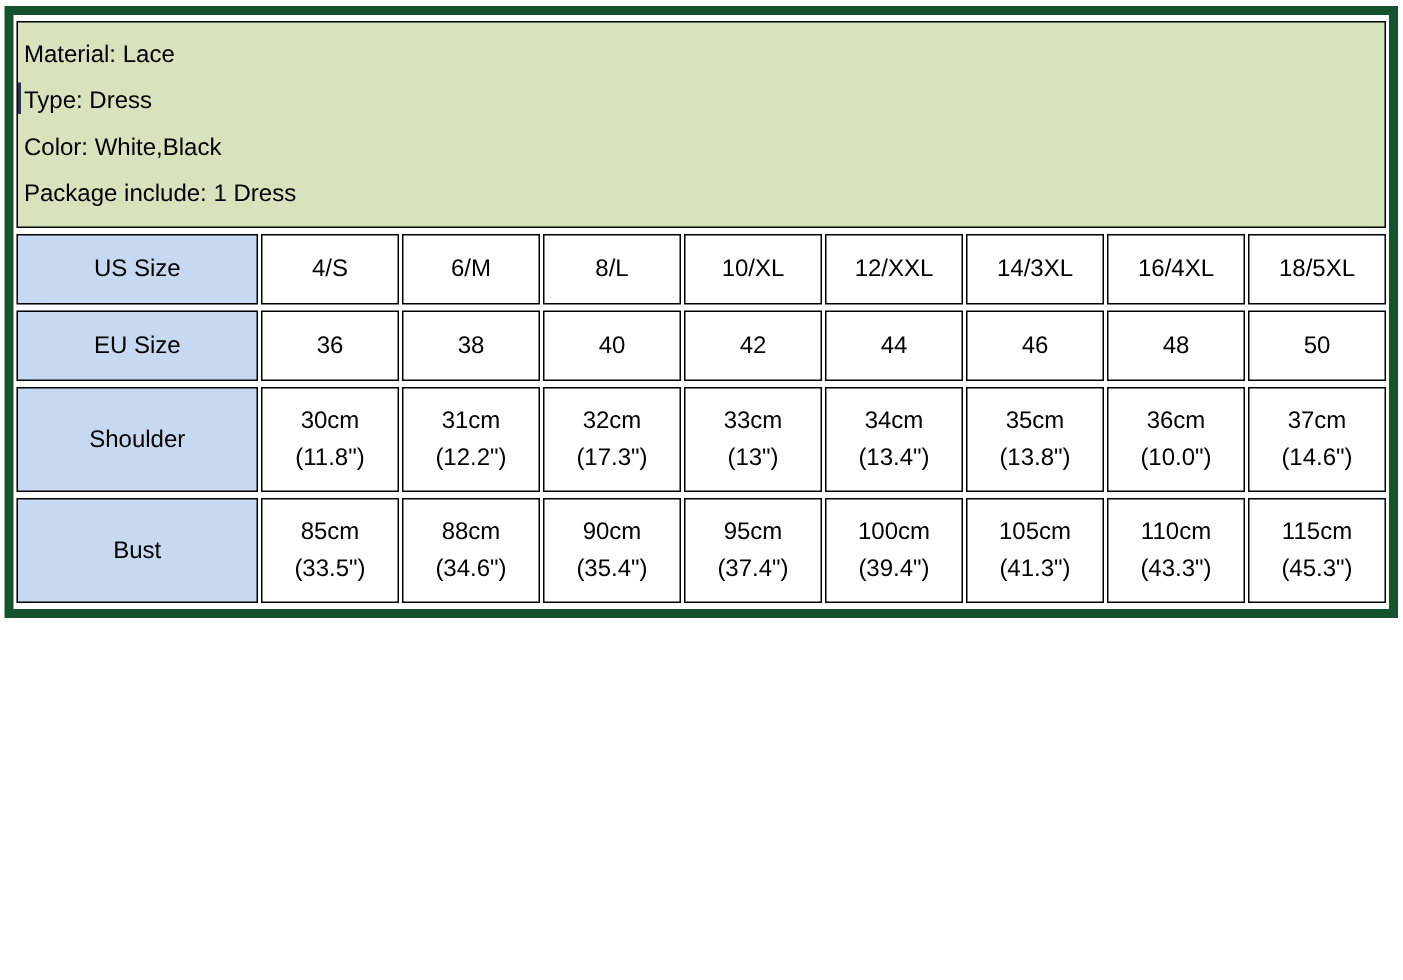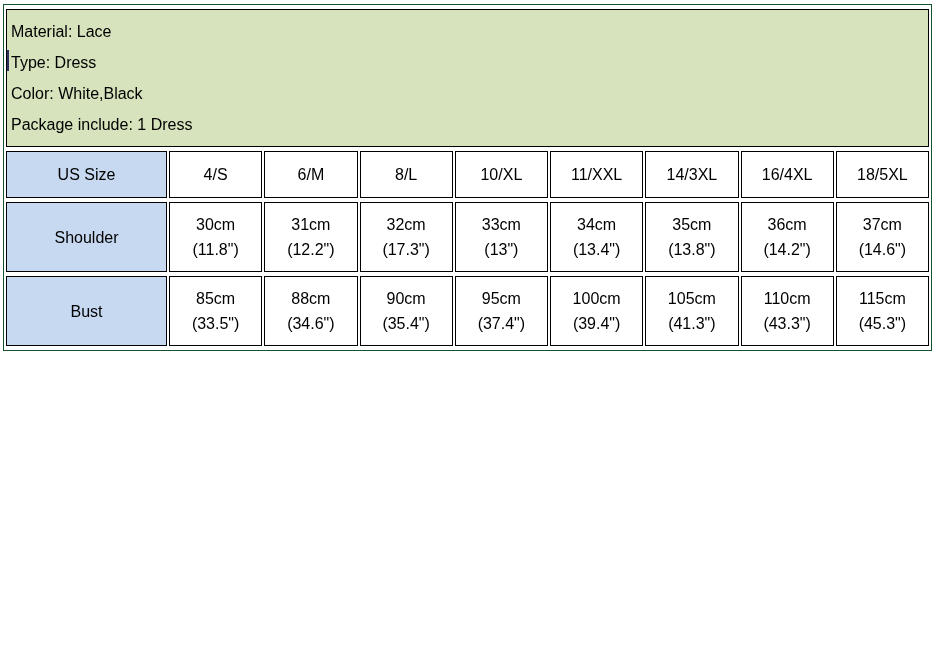--- a/index.html
+++ b/index.html
@@ -10,21 +10,21 @@
     background: #ffffff;
     font-family: "Liberation Sans", sans-serif;
     color: #000000;
     overflow: hidden;
   }
   table.chart {
     border-collapse: separate;
     border-spacing: 2px 4px;
     table-layout: fixed;
     width: 929px;
-    border: 1px solid #14532d;
+    border: 6px solid #14532d;
     background: #ffffff;
   }
   col.c-label { width: 161px; }
   td {
     border: 1px solid #000000;
     text-align: center;
     vertical-align: middle;
     font-size: 16px;
     padding: 0;
     overflow: hidden;
@@ -72,45 +72,56 @@
         <p>Package include: 1 Dress</p>
       </td>
     </tr>
 
     <tr class="r-s">
       <td class="label">US Size</td>
       <td>4/S</td>
       <td>6/M</td>
       <td>8/L</td>
       <td>10/XL</td>
-      <td>11/XXL</td>
+      <td>12/XXL</td>
       <td>14/3XL</td>
       <td>16/4XL</td>
       <td>18/5XL</td>
     </tr>
 
 
+    <tr class="r-s">
+      <td class="label">EU Size</td>
+      <td>36</td>
+      <td>38</td>
+      <td>40</td>
+      <td>42</td>
+      <td>44</td>
+      <td>46</td>
+      <td>48</td>
+      <td>50</td>
+    </tr>
 
 
     <tr class="r-m">
       <td class="label">Shoulder</td>
       <td>30cm
 (11.8")</td>
       <td>31cm
 (12.2")</td>
       <td>32cm
 (17.3")</td>
       <td>33cm
 (13")</td>
       <td>34cm
 (13.4")</td>
       <td>35cm
 (13.8")</td>
       <td>36cm
-(14.2")</td>
+(10.0")</td>
       <td>37cm
 (14.6")</td>
     </tr>
 
     <tr class="r-m">
       <td class="label">Bust</td>
       <td>85cm
 (33.5")</td>
       <td>88cm
 (34.6")</td>

